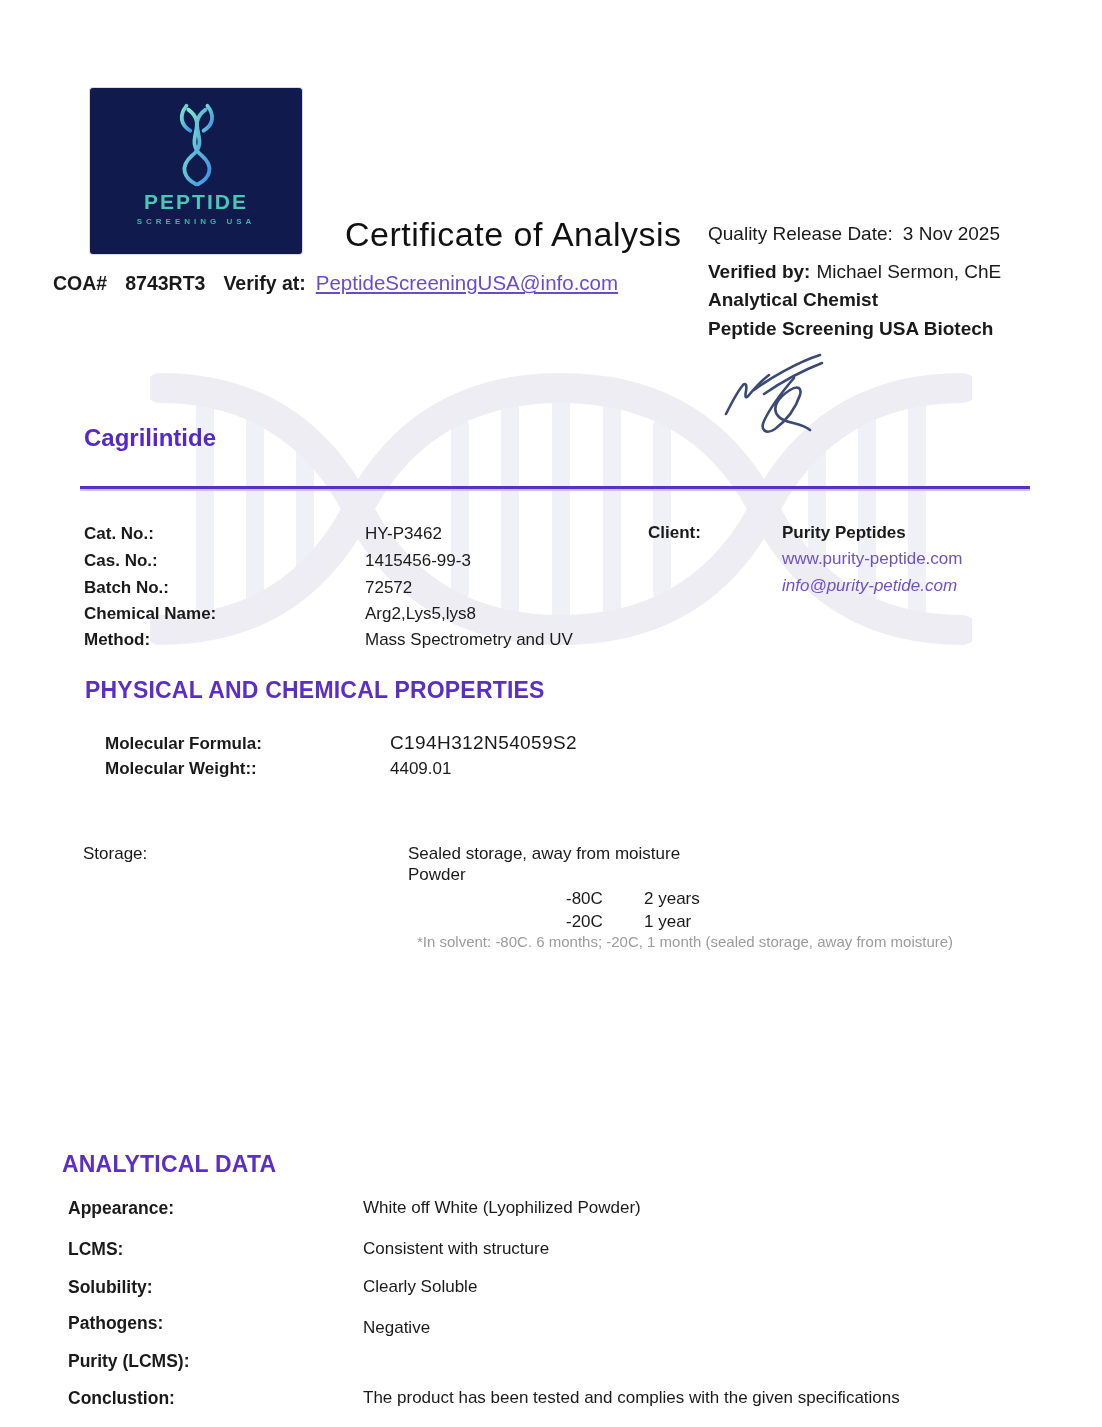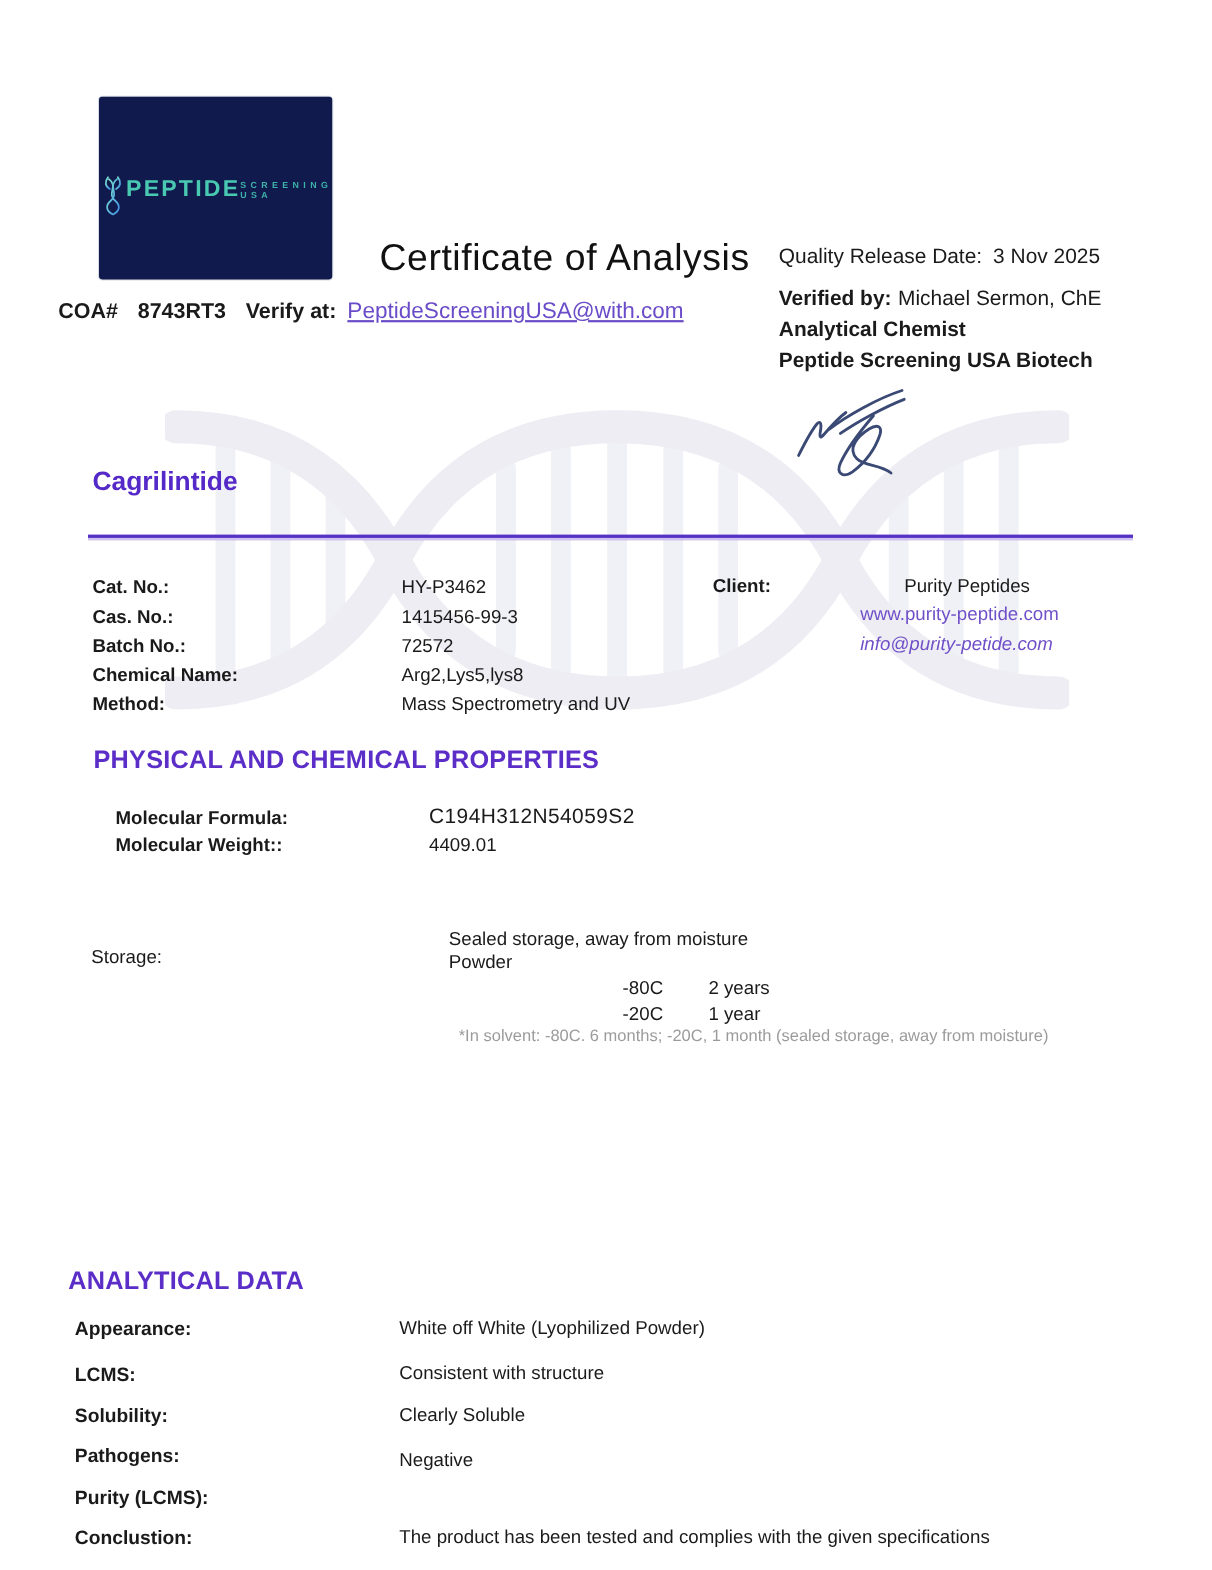--- a/index.html
+++ b/index.html
@@ -4,21 +4,21 @@
 <style>
   * { margin:0; padding:0; box-sizing:border-box; }
   html,body { background:#ffffff; }
   body { font-family:"Liberation Sans", sans-serif; color:#1a1a1a; }
   .page { position:relative; width:1102px; height:1427px; background:#ffffff; overflow:hidden; margin:0 auto; }
 
   
   .watermark { position:absolute; left:150px; top:356px; width:822px; height:308px; pointer-events:none; }
 
   
-  .logo { position:absolute; left:90px; top:88px; width:212px; height:166px; background:#101a4d; border-radius:3px; box-shadow:0 0 0 1px #d8dbe4; display:flex; align-items:center; }
+  .logo { position:absolute; left:90px; top:88px; width:212px; height:166px; background:#101a4d; border-radius:3px; box-shadow:0 0 0 1px #d8dbe4; display:flex; flex-direction:column; align-items:center; }
   .logo-icon { margin-top:14px; width:72px; height:86px; }
   .logo-brand { margin-top:2px; color:#49c9b2; font-weight:bold; font-size:21px; letter-spacing:2px; }
   .logo-sub { margin-top:3px; color:#3fb3aa; font-size:8px; letter-spacing:4px; font-weight:bold; }
 
   .doc-title { position:absolute; left:345px; top:215px; font-size:34px; color:#111; letter-spacing:0.5px; }
 
   .release-block { position:absolute; left:708px; top:220px; font-size:19px; line-height:28.5px; }
   .release-line1 { font-weight:normal; margin-bottom:9px; }
   .release-line1 .date { margin-left:10px; }
   .bold { font-weight:bold; }
@@ -35,35 +35,35 @@
 
   .divider { position:absolute; left:80px; top:486px; width:950px; height:5px; background:#5531c6; border-bottom:2px solid #cfc0f0; }
 
   
   .info-row { position:absolute; left:84px; display:flex; font-size:17px; line-height:21px; }
   .info-row .lbl { font-weight:bold; width:281px; flex:0 0 281px; }
   .ir0 { top:523px; } .ir1 { top:550px; } .ir2 { top:577px; } .ir3 { top:603px; } .ir4 { top:629px; }
 
   .client-row { position:absolute; left:648px; top:523px; display:flex; font-size:17px; }
   .client-row .lbl { font-weight:bold; width:134px; flex:0 0 134px; }
-  .client-row .val { font-weight:normal;margin-left:40px; }
+  .client-row .val { font-weight:bold; }
   .client-link { position:absolute; left:782px; font-size:17px; color:#7050c8; text-decoration:none; }
   .cl-web { top:549px; } .cl-mail { top:576px;font-style:italic; }
 
   .section-heading { position:absolute; font-size:23px; font-weight:bold; color:#5b2ec8; letter-spacing:0.2px; }
   .phys-heading { left:85px; top:677px; }
   .ana-heading { left:62px; top:1151px; }
 
   .formula-row { position:absolute; left:105px; display:flex; font-size:17px; }
   .formula-row .lbl { font-weight:bold; width:285px; flex:0 0 285px; }
   .fr0 { top:734px; } .fr0 .val { font-size:19px; margin-top:-2px; letter-spacing:0.4px; }
   .fr1 { top:759px; }
 
   .storage-block { position:absolute; left:83px; top:844px; display:flex; font-size:17px; }
-  .storage-block .lbl { width:325px; flex:0 0 325px;margin-top:16px; }
+  .storage-block .lbl { width:325px; flex:0 0 325px; }
   .storage-val .cond { margin-bottom:1px; }
   .storage-temps { margin-left:158px; margin-top:2px; }
   .storage-temps .trow { display:flex; line-height:23px; }
   .storage-temps .temp { width:78px; flex:0 0 78px; }
 
   .footnote { position:absolute; left:417px; top:933px; font-size:15px; color:#9b9b9b; }
 
   .ana-row { position:absolute; left:68px; display:flex; font-size:17.5px; }
   .ana-row .lbl { font-weight:bold; width:295px; flex:0 0 295px; }
   .ana-row .val { font-size:17px; }
@@ -126,21 +126,21 @@
       <span>Quality Release Date:</span><span class="date">3 Nov 2025</span>
     </div>
     <div>
       <span class="bold">Verified by:</span><span class="vb-name">Michael Sermon, ChE</span>
     </div>
     <div class="bold">Analytical Chemist</div>
     <div class="bold">Peptide Screening USA Biotech</div>
   </div>
 
   <div class="coa-line">
-    <span>COA#</span><span class="coa-num">8743RT3</span><span class="coa-verify">Verify at:</span><a href="#" class="coa-email">PeptideScreeningUSA@with.com</a>
+    <span>COA#</span><span class="coa-num">8743RT3</span><span class="coa-verify">Verify at:</span><a href="#" class="coa-email">PeptideScreeningUSA@info.com</a>
   </div>
 
   <svg class="signature" viewBox="0 0 115 92" fill="none" xmlns="http://www.w3.org/2000/svg">
     <g stroke="#3a4a75" stroke-width="2.6" stroke-linecap="round">
       <path d="M 8,64 C 14,52 19,42 25,35 C 28,32 29,36 28,41 C 27,46 27,50 31,45 C 37,38 44,30 51,25"></path>
       <path d="M 36,40 C 52,28 80,12 102,5"></path>
       <path d="M 46,44 C 62,33 86,20 104,13"></path>
       <path d="M 76,28 C 64,42 52,58 46,71 C 42,80 48,85 57,79 C 69,70 78,57 82,45 C 84,38 80,35 72,40 C 61,47 52,58 61,67 C 68,74 82,72 92,80"></path>
     </g>
   </svg>

